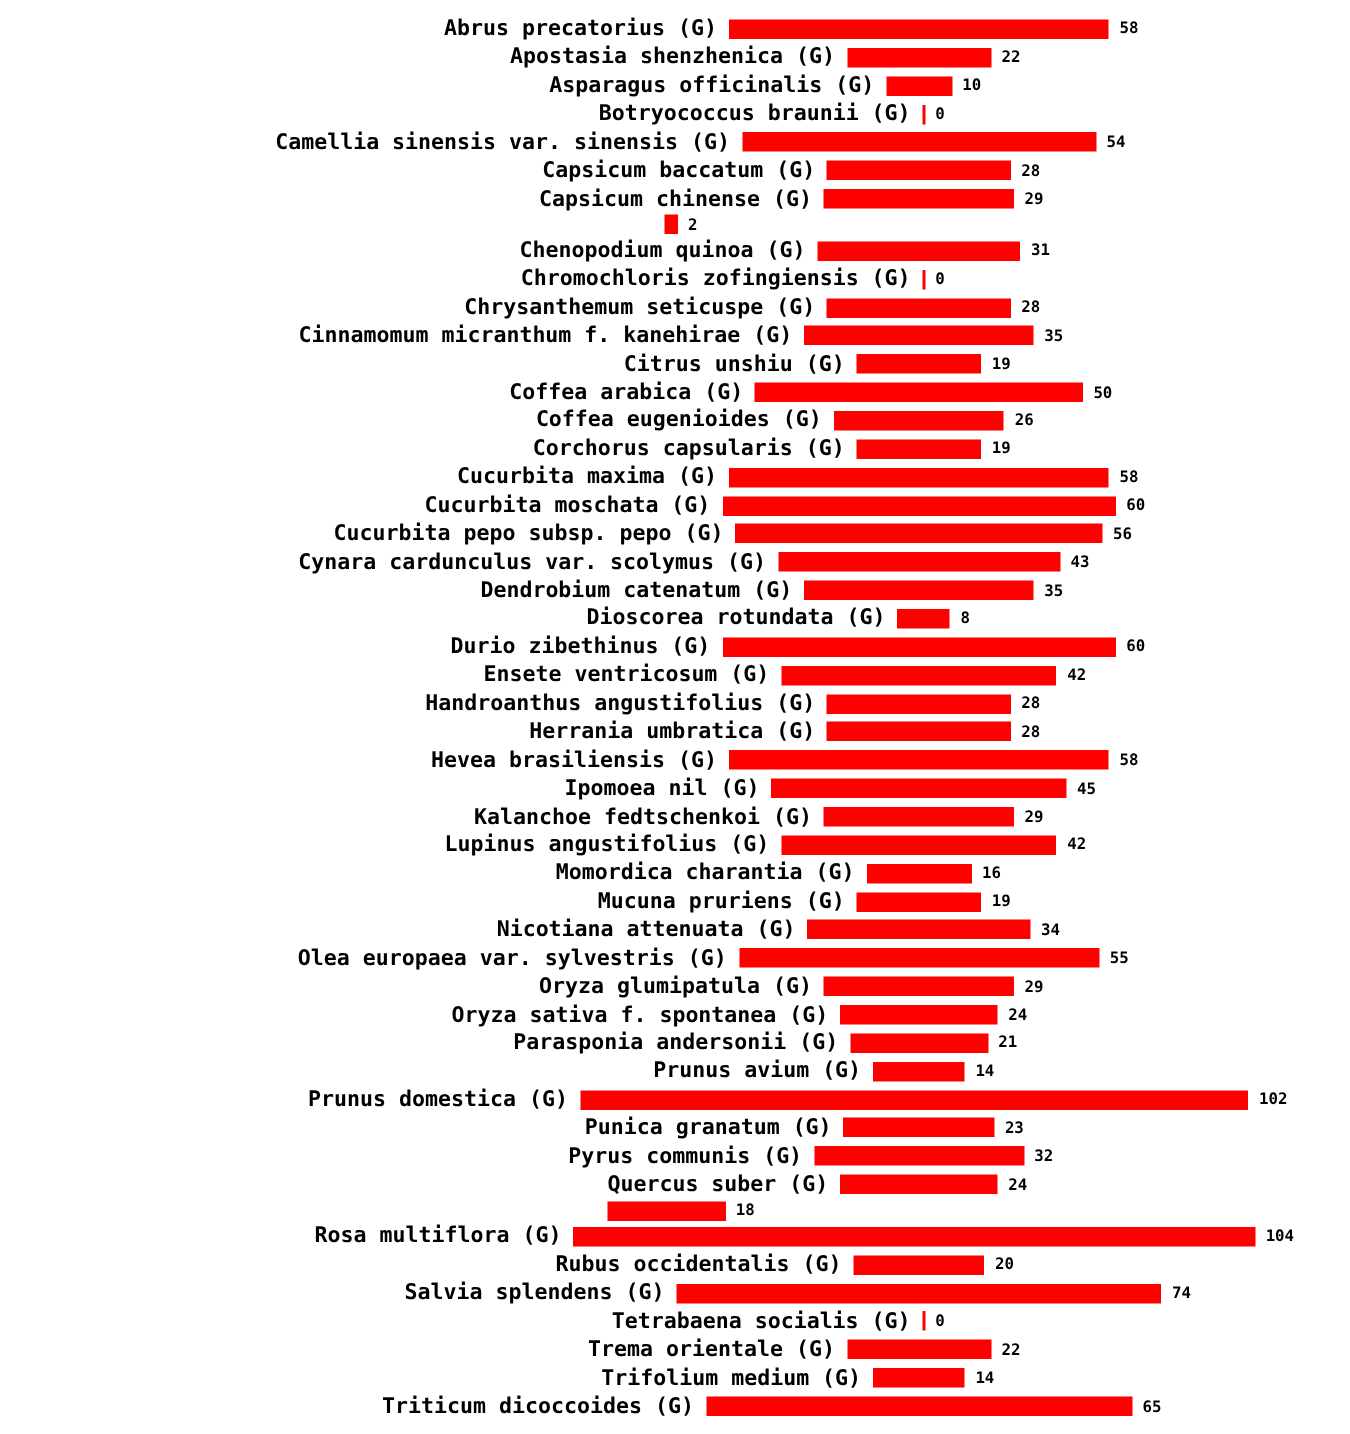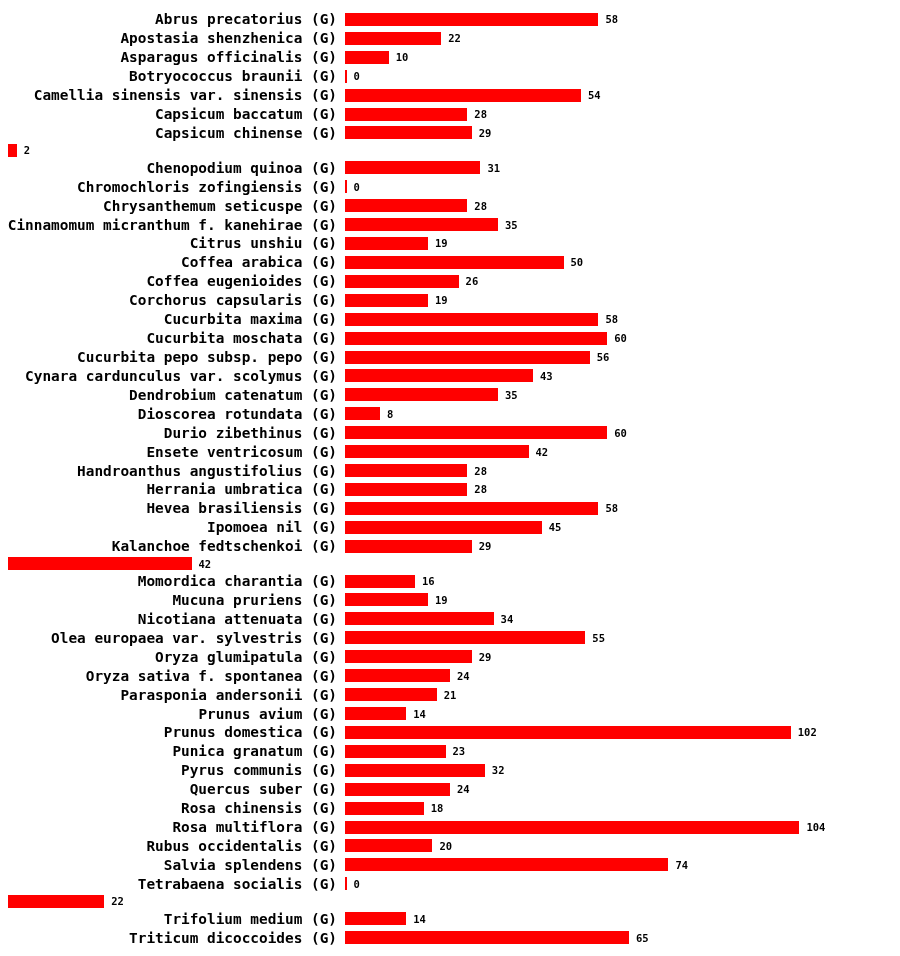--- a/index.html
+++ b/index.html
@@ -12,20 +12,21 @@
     width: 900px;
     height: 956px;
     background: #ffffff;
     display: flex;
     flex-direction: column;
     justify-content: center;
     padding: 10px 0 9px 0;
     box-sizing: border-box;
     overflow: hidden;
     font-family: "DejaVu Sans Mono", "Liberation Mono", monospace;
+    align-items: center;
   }
   .row {
     flex: 1 1 auto;
     display: flex;
     align-items: center;
     white-space: nowrap;
   }
   .cat-label {
     width: 337px;
     flex: 0 0 337px;
@@ -221,20 +222,21 @@
     <span class="val-label">45</span>
   </div>
 
   <div class="row">
     <span class="cat-label">Kalanchoe fedtschenkoi (G)</span>
     <span class="bar" style="background: rgb(255, 0, 0); width: 126.73px;"></span>
     <span class="val-label">29</span>
   </div>
 
   <div class="row">
+    <span class="cat-label">Lupinus angustifolius (G)</span>
     <span class="bar" style="background: rgb(255, 0, 0); width: 183.54px;"></span>
     <span class="val-label">42</span>
   </div>
 
 
   <div class="row">
     <span class="cat-label">Momordica charantia (G)</span>
     <span class="bar" style="background: rgb(255, 0, 0); width: 69.92px;"></span>
     <span class="val-label">16</span>
   </div>
@@ -300,21 +302,20 @@
     <span class="val-label">32</span>
   </div>
 
   <div class="row">
     <span class="cat-label">Quercus suber (G)</span>
     <span class="bar" style="background: rgb(255, 0, 0); width: 104.88px;"></span>
     <span class="val-label">24</span>
   </div>
 
   <div class="row">
-    <span class="cat-label">Rosa chinensis (G)</span>
     <span class="bar" style="background: rgb(255, 0, 0); width: 78.66px;"></span>
     <span class="val-label">18</span>
   </div>
 
   <div class="row">
     <span class="cat-label">Rosa multiflora (G)</span>
     <span class="bar" style="background: rgb(255, 0, 0); width: 454.48px;"></span>
     <span class="val-label">104</span>
   </div>
 
@@ -330,20 +331,21 @@
     <span class="val-label">74</span>
   </div>
 
   <div class="row">
     <span class="cat-label">Tetrabaena socialis (G)</span>
     <span class="bar zero" style="background: rgb(255, 0, 0);"></span>
     <span class="val-label">0</span>
   </div>
 
   <div class="row">
+    <span class="cat-label">Trema orientale (G)</span>
     <span class="bar" style="background: rgb(255, 0, 0); width: 96.14px;"></span>
     <span class="val-label">22</span>
   </div>
 
   <div class="row">
     <span class="cat-label">Trifolium medium (G)</span>
     <span class="bar" style="background: rgb(255, 0, 0); width: 61.18px;"></span>
     <span class="val-label">14</span>
   </div>
 

